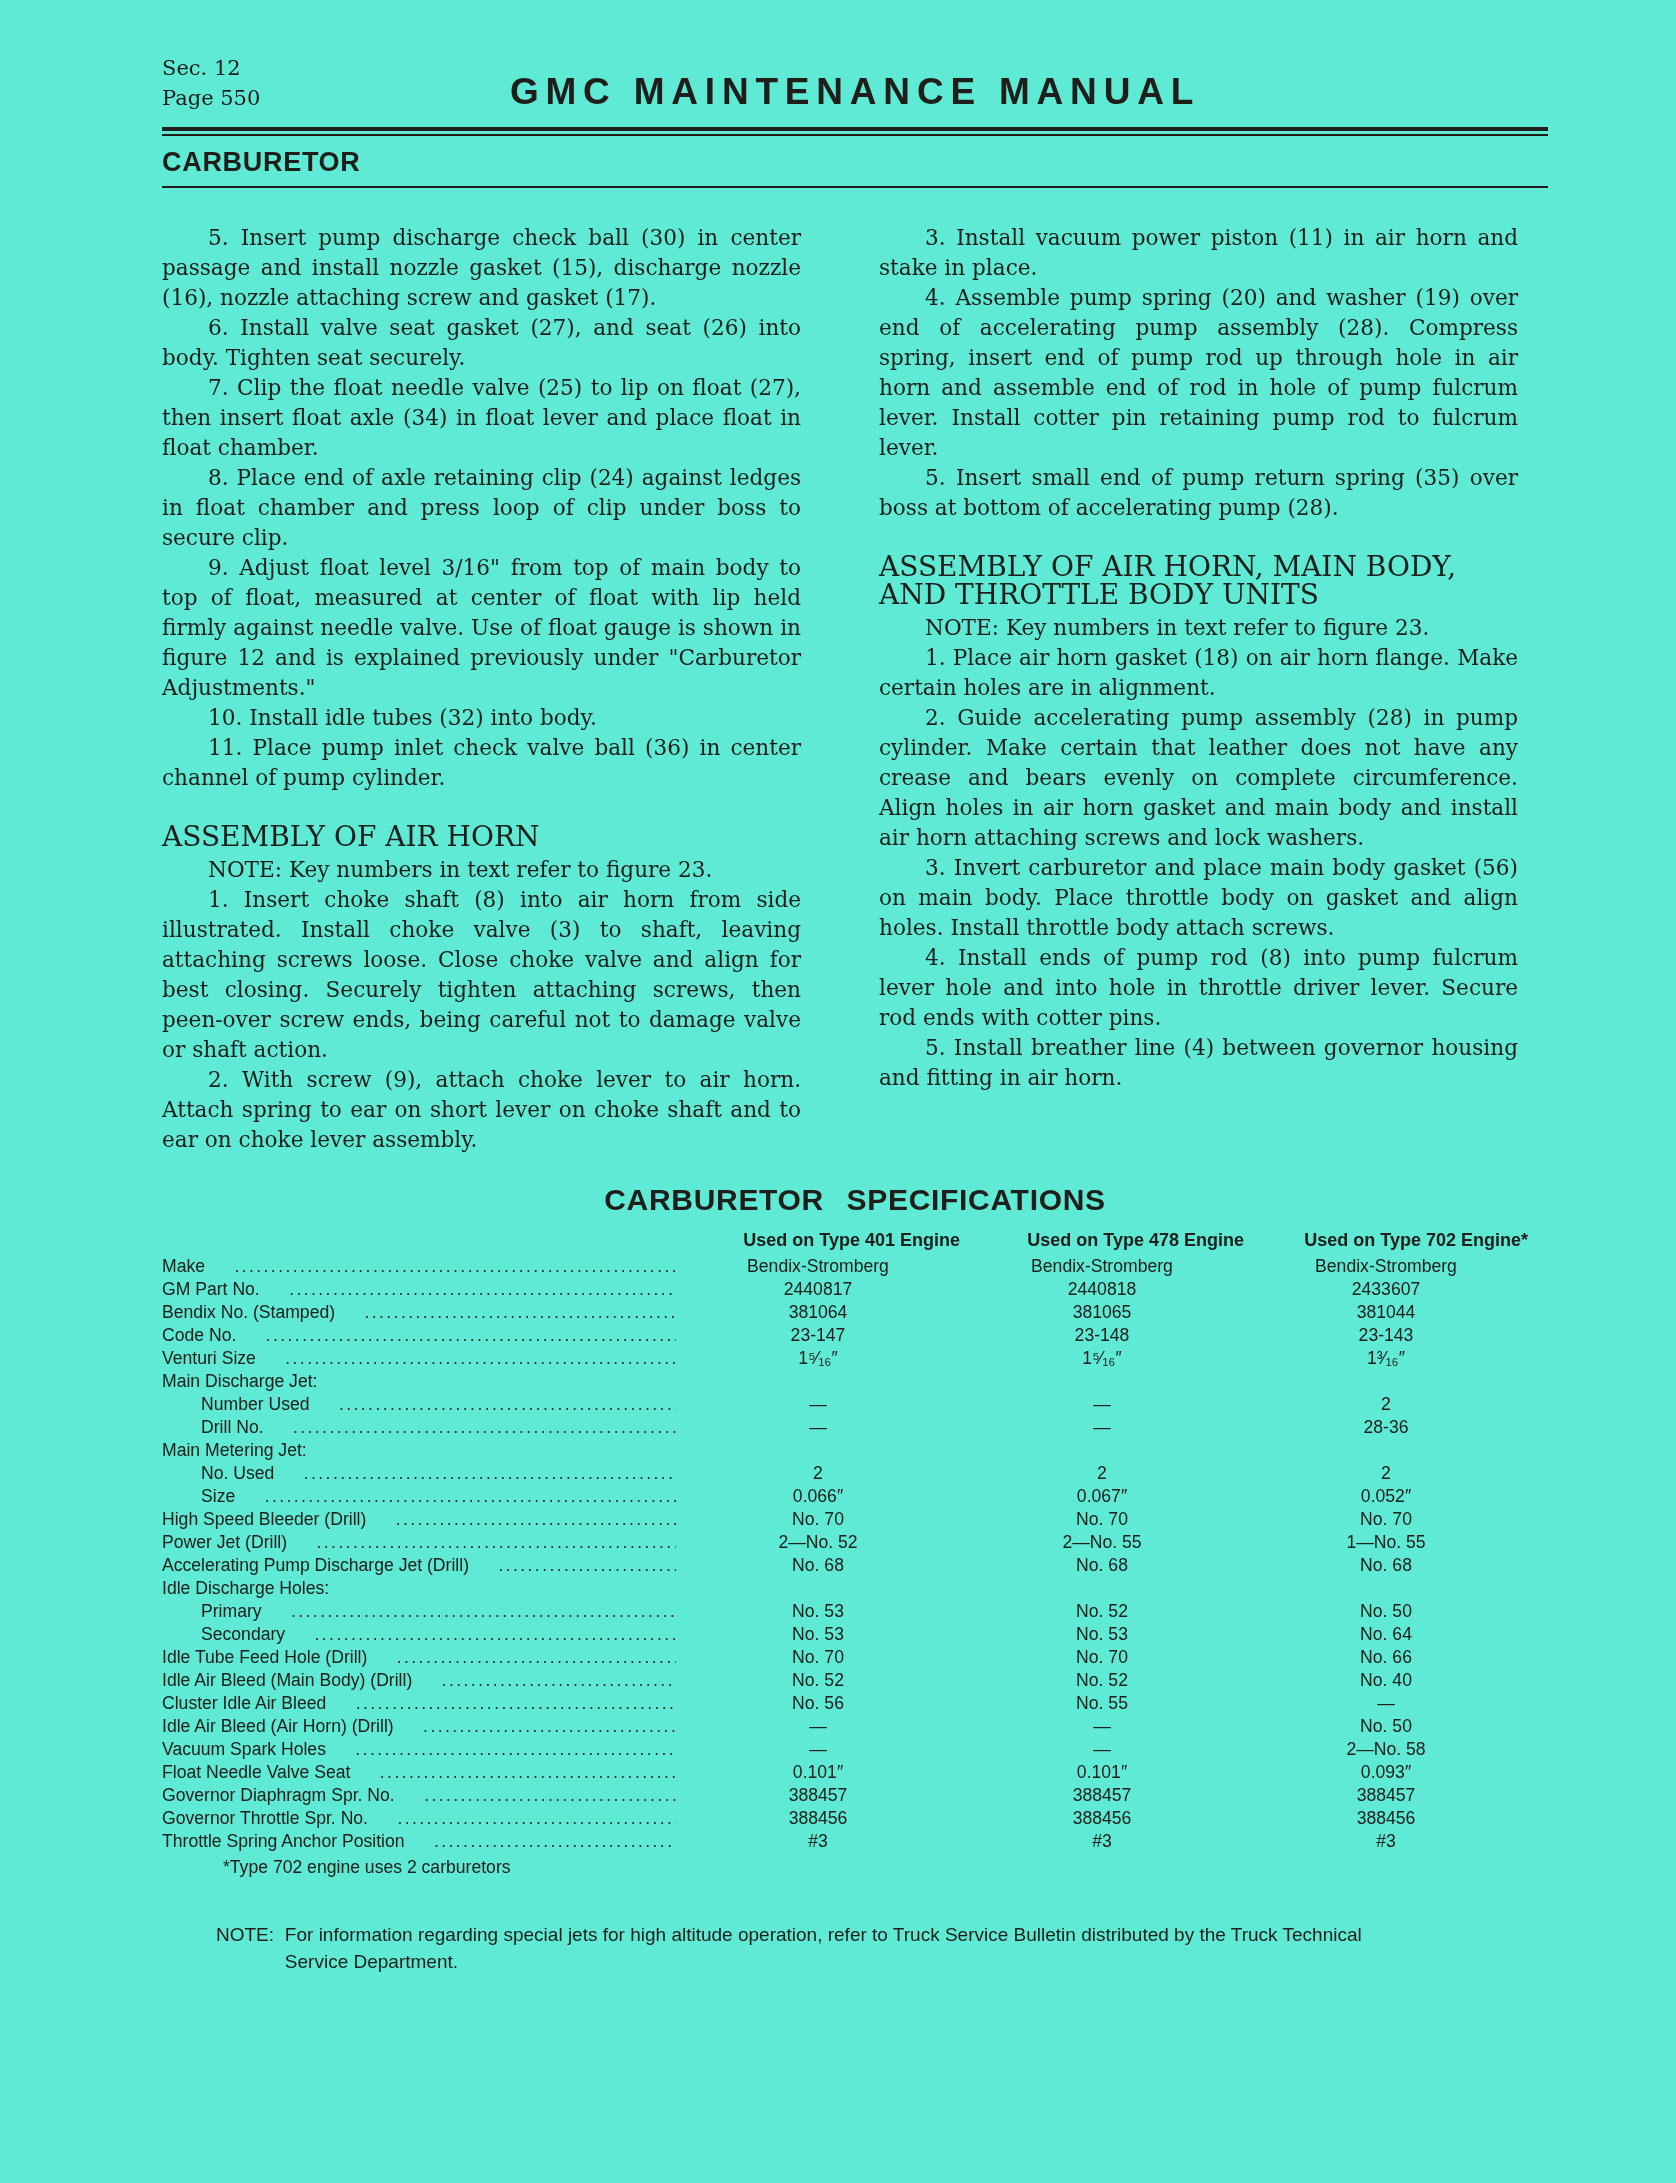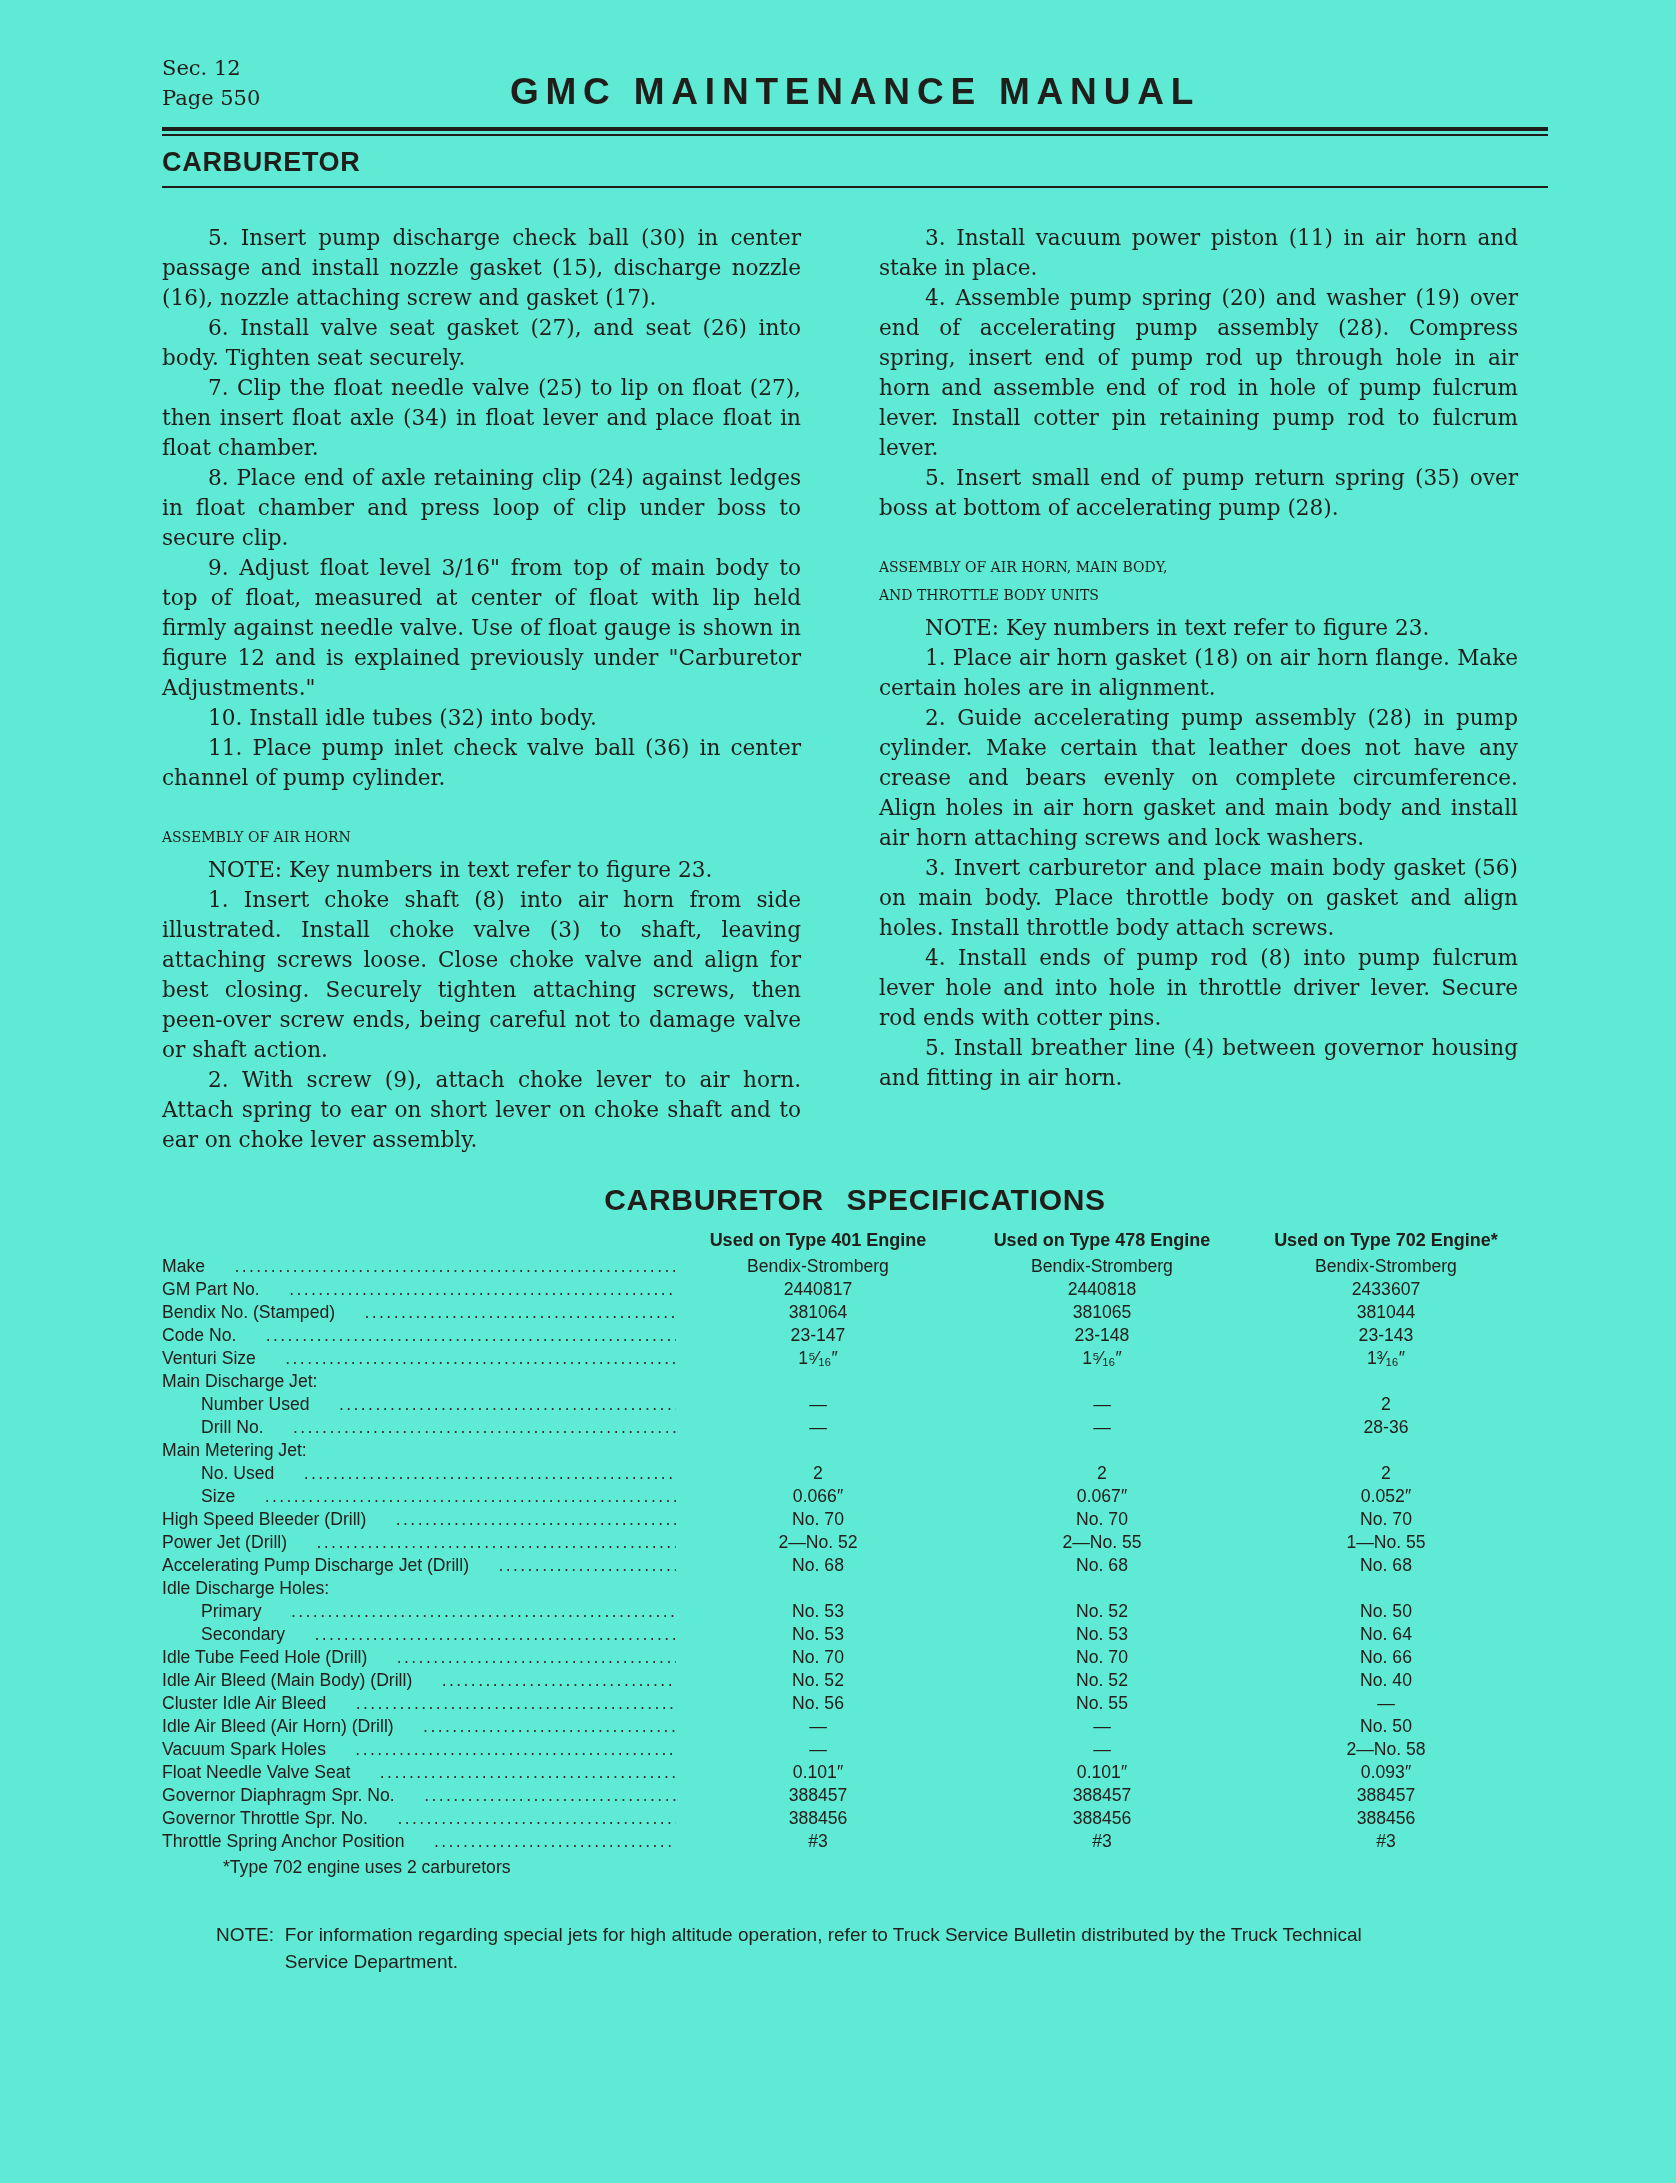--- a/index.html
+++ b/index.html
@@ -45,42 +45,42 @@
   
   .columns { display: flex; gap: 78px; margin-top: 35px; }
   .col {
     width: 639px;
     font-size: 21.6px;
     line-height: 30px;
     text-align: justify;
   }
   .col .para { text-indent: 46px; }
   .col .sub-heading {
-    font-size: 14px;
+    font-size: 28px;
     font-weight: normal;
     line-height: 28px;
     margin: 30px 0 4px 0;
     text-align: left;
     white-space: pre-line;
   }
 
   
   .spec-title {
     font-family: "Liberation Sans", sans-serif;
     font-weight: bold;
     font-size: 30px;
     text-align: center;
     letter-spacing: 0.7px;
     word-spacing: 13.5px;
     margin: 28px 0 13.5px 0;
   }
   .spec-table { font-family: "Liberation Sans", sans-serif; font-size: 17.6px; color: #22201c; }
   .spec-head { display: flex; font-weight: bold; font-size: 18px; margin-bottom: 5.4px; }
   .spec-label-head { width: 514px; }
-  .spec-col-head { width: 284px; text-align: center; }
+  .spec-col-head { width: 284px; text-align: right; }
   .spec-row { display: flex; height: 23px; align-items: baseline; }
   .spec-label { width: 514px; display: flex; align-items: baseline; gap: 26px; }
   .spec-label.ind { padding-left: 39px; }
   .spec-label .lab-text { white-space: nowrap; }
   .dots { flex: 1 1 auto; overflow: hidden; white-space: nowrap; margin-left: 3.4px; }
   .dots::before {
     content: "......................................................................................................................................................";
     letter-spacing: 2.4px;
     color: #33302a;
   }

